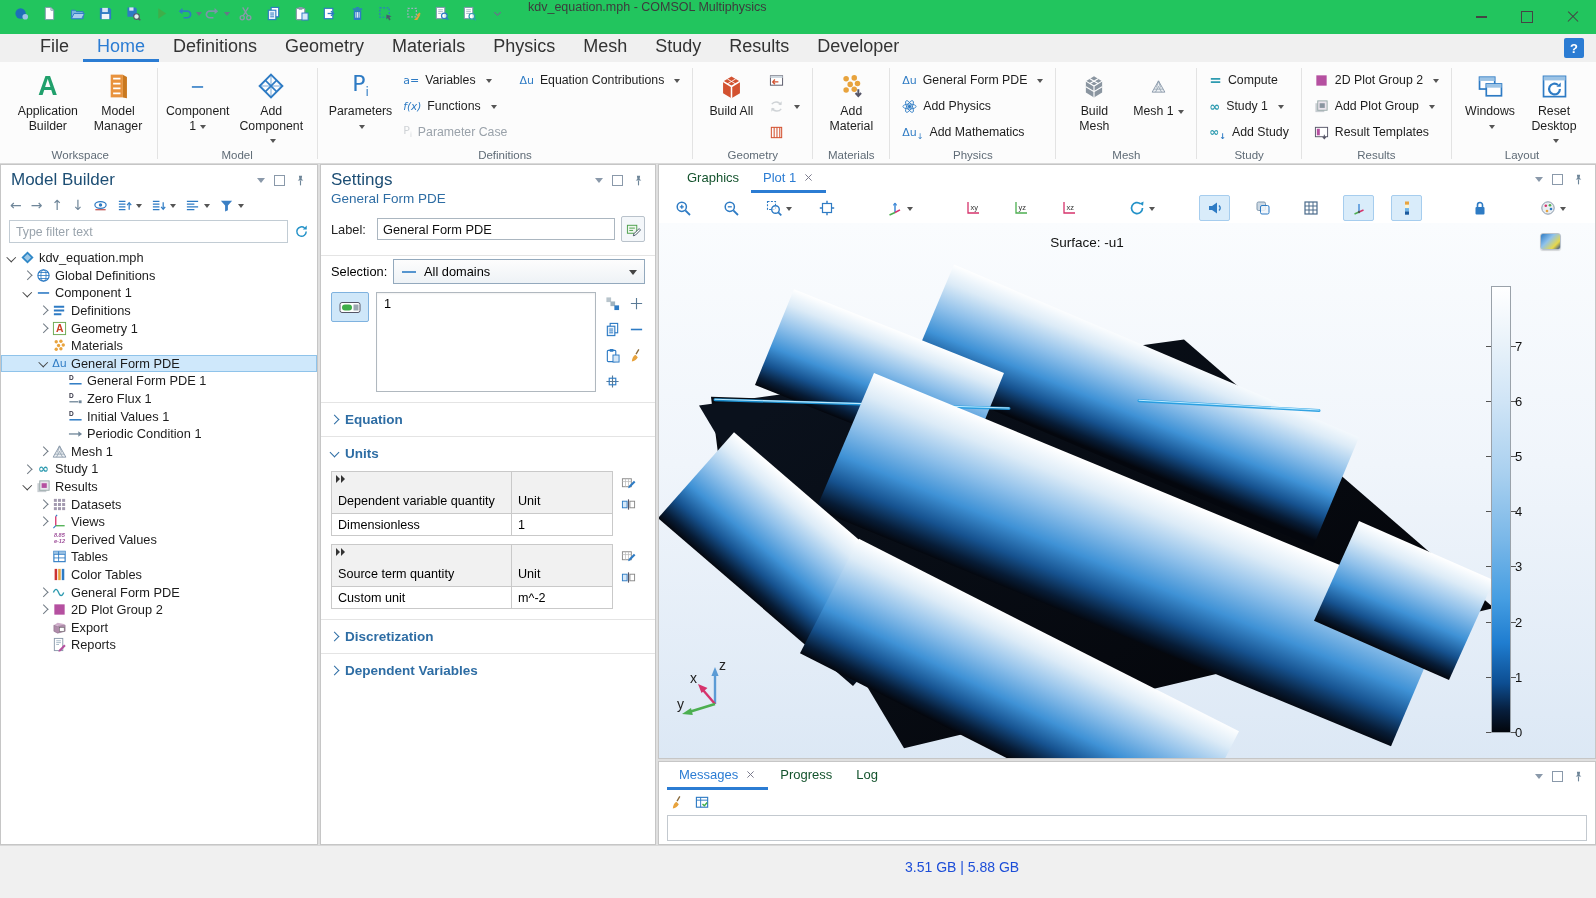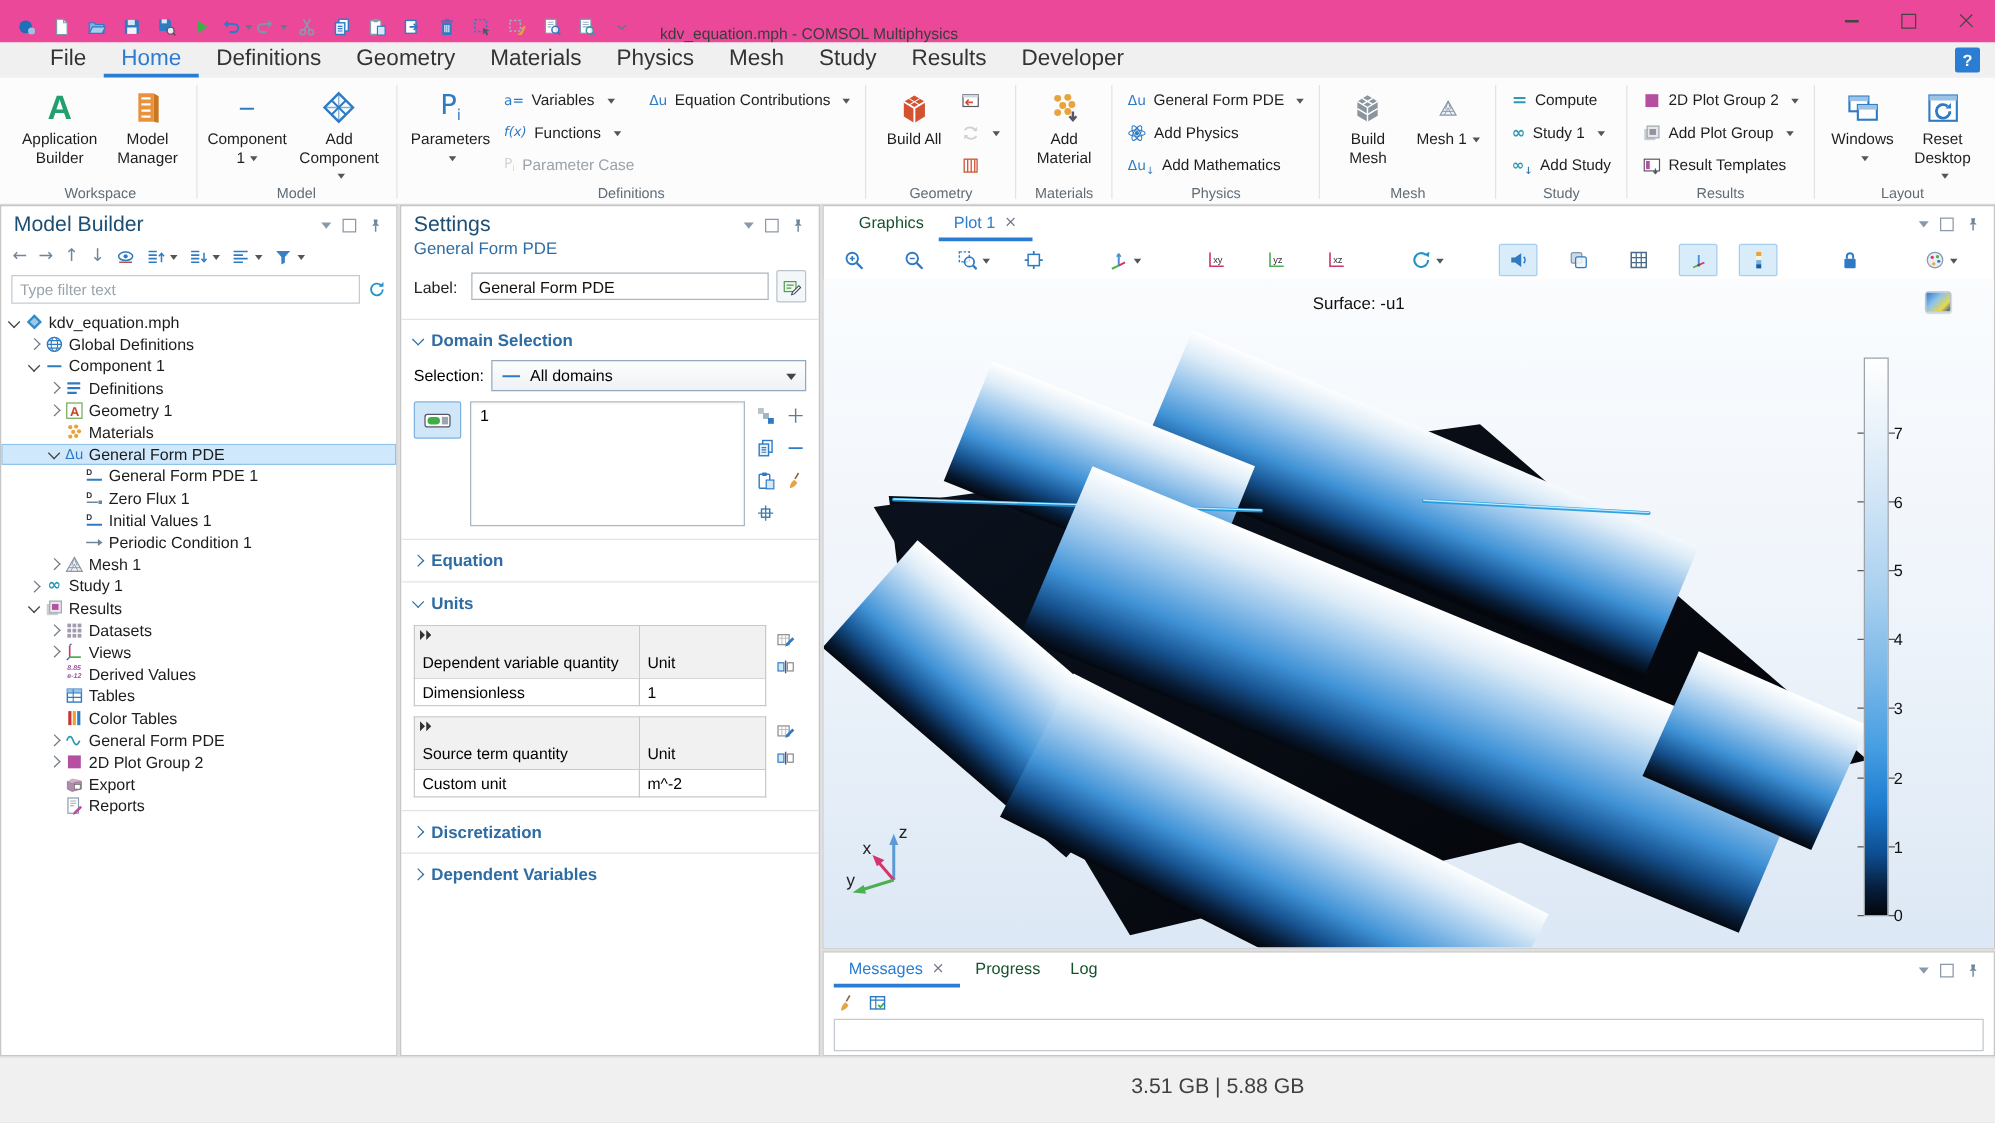--- a/index.html
+++ b/index.html
@@ -1,20 +1,20 @@
 <!DOCTYPE html>
 <html><head>
 <meta charset="utf-8">
 <style>
   html,body{margin:0;padding:0;width:1596px;height:898px;overflow:hidden;
     font-family:"Liberation Sans",sans-serif;background:#e9e9e9;-webkit-font-smoothing:antialiased;}
   .window{position:relative;width:1596px;height:898px;background:#f0f0f0;display:flex;flex-direction:column;}
 
   
-  .titlebar{height:34px;display:flex;align-items:flex-end;padding-left:8px;background:#ec4899;flex:none;}
+  .titlebar{height:34px;display:flex;align-items:flex-start;padding-left:8px;background:#22c55e;flex:none;}
   .qat{display:flex;align-items:center;gap:2px;}
   .qbtn{width:26px;height:26px;display:flex;align-items:center;justify-content:center;border-radius:3px;}
   .title-text{margin-left:18px;font-size:12.5px;color:#3c3c3c;}
   .wctrls{margin-left:auto;display:flex;height:34px;}
   .wbtn{width:46px;height:34px;display:flex;align-items:center;justify-content:center;}
   .glyph-min{width:11px;height:1.4px;background:#444;}
   .glyph-max{width:10px;height:10px;border:1.4px solid #444;}
   .glyph-close{position:relative;width:12px;height:12px;}
   .glyph-close i{position:absolute;left:-1px;top:5px;width:14px;height:1.4px;background:#444;display:block;}
   .glyph-close i:first-child{transform:rotate(45deg);}
@@ -130,21 +130,21 @@
   .triad{position:absolute;left:18px;bottom:38px;}
 
   
   .pane-msg{height:84px;flex:none;display:flex;flex-direction:column;}
   .msgtabs{display:flex;height:28px;padding-left:8px;flex:none;}
   .msgtoolbar{display:flex;align-items:center;gap:8px;padding:2px 10px;flex:none;}
   .msgbox{margin:1px 8px 6px;height:24px;border:1px solid #c3c9cf;background:#fff;flex:none;}
 
   
   .statusbar{height:52px;background:#f0f0f0;border-top:1px solid #d8d8d8;position:relative;flex:none;}
-  .memtext{position:absolute;left:905px;top:13px;font-size:17px;color:#404040;}
+  .memtext{position:absolute;left:905px;top:13px;font-size:14px;color:#1d4ed8;}
 </style>
 </head>
 <body>
 
 <div class="window">
 
   <div class="titlebar">
     <div class="qat" id="qat">
         <div class="qbtn">
           <span class="ic">
@@ -1103,24 +1103,20 @@
                   <rect x="1.5" y="3.5" width="10" height="8.5" fill="#eef6ee" stroke="#4a9e4a"></rect>
                   <path d="M3.5 6.5h6M3.5 9h4" stroke="#4a9e4a"></path>
                   <path d="M8.5 12.5l5.5-5.5 1.5 1.5-5.5 5.5-2.2.7z" fill="#fff" stroke="#345" stroke-width="0.9"></path>
                 </svg>
               </span>
             </span>
         </div>
       </div>
       <div class="sdivider"></div>
 
-      <div class="sechead">
-        <span class="sch open"></span>
-        <span>Domain Selection</span>
-      </div>
       <div class="selrow">
         <span class="sellabel">Selection:</span>
         <div class="selcombo">
           <span class="ic">
               <svg width="16" height="8" viewBox="0 0 16 8">
                 <path d="M1 4h14" stroke="#2e7bc4" stroke-width="1.6"></path>
               </svg>
             </span>
           <span>All domains</span>
           <span class="darr"></span>

